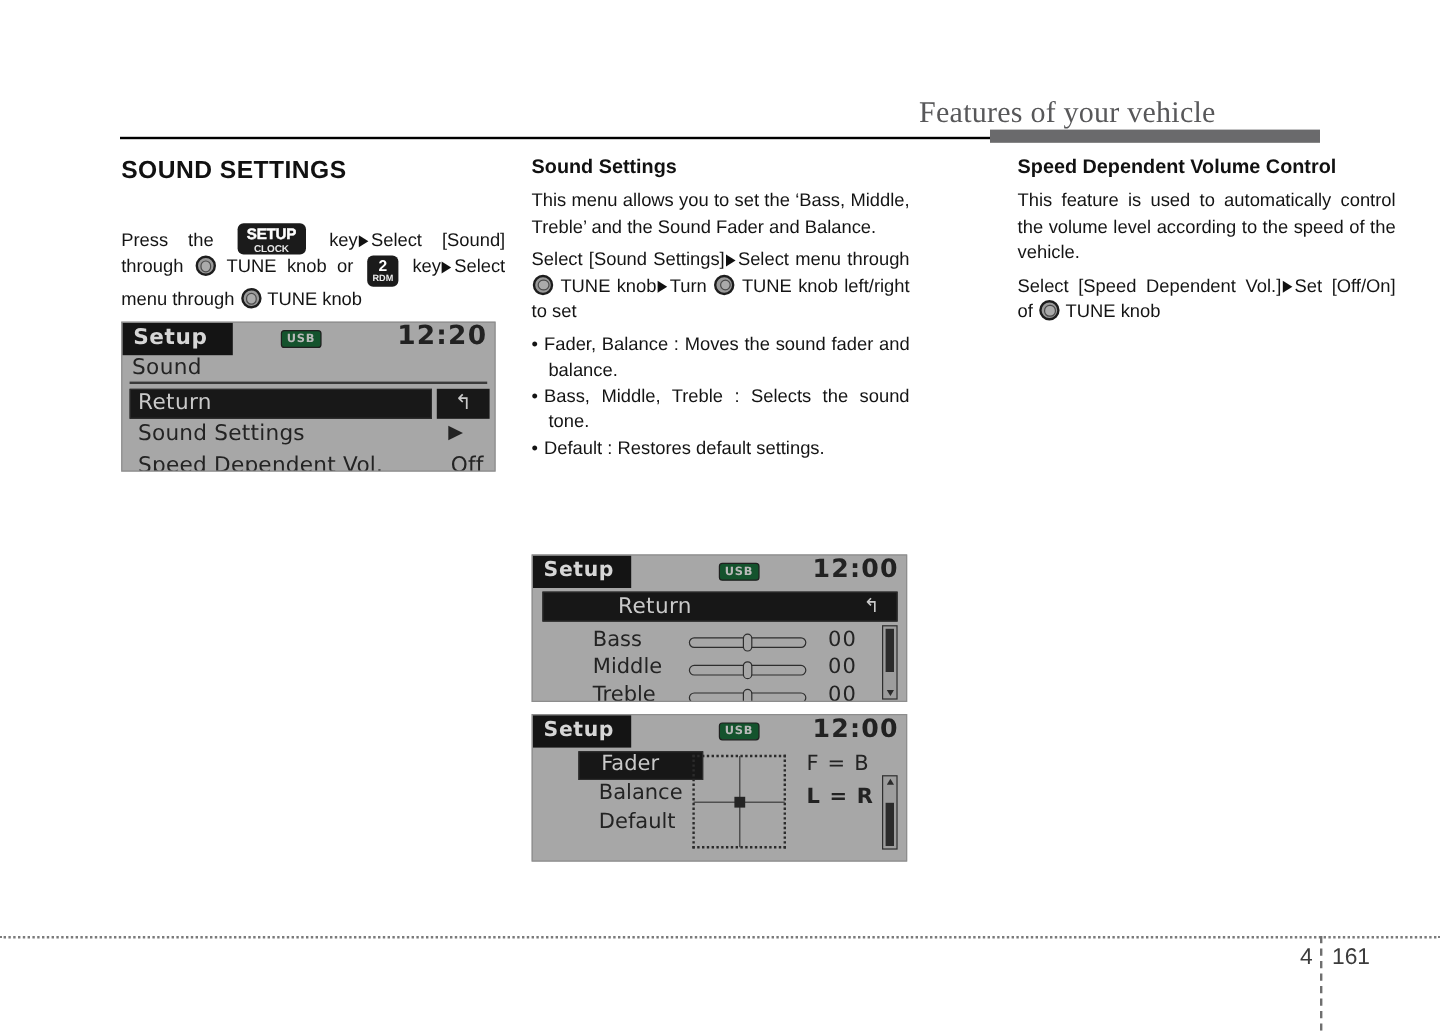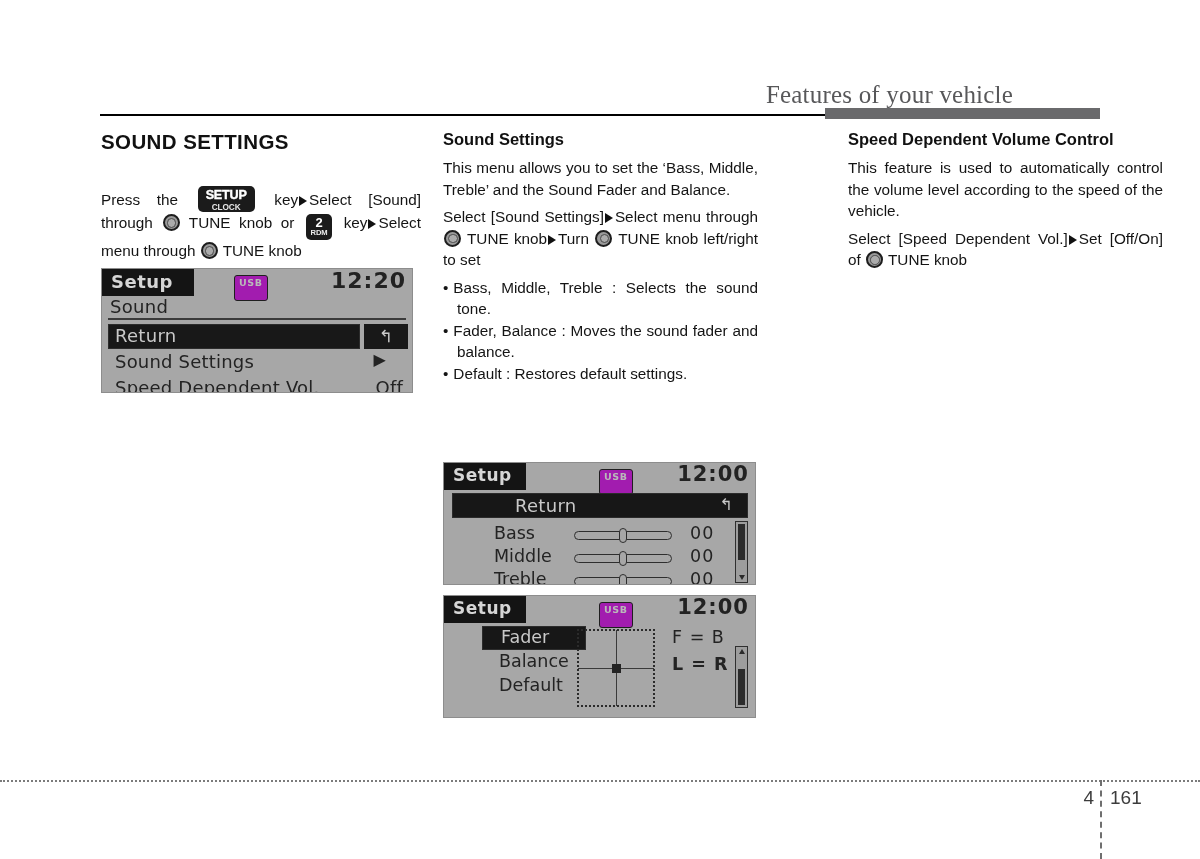--- a/index.html
+++ b/index.html
@@ -123,23 +123,23 @@
   .lcd-badge{
     position:absolute; left:0; top:0; height:27px;
     background:#141414; color:#d6d6d6;
     font-size:18px; font-weight:bold; letter-spacing:.5px;
     padding:2px 11px 0 9px;
     font-family:"DejaVu Sans", sans-serif;
   }
   .lcd-usb{
     position:absolute; top:6px;
     border:1.6px solid #1f1f1f; border-radius:3px;
-    background:#a21caf; color:#b9b9b9;
+    background:#14532d; color:#b9b9b9;
     font-size:9.5px; font-weight:bold; letter-spacing:.6px;
-    padding:1px 4px 12px 4px;
+    padding:1px 4px 1px 4px;
     line-height:11px;
   }
   .lcd-clock{
     position:absolute; right:6px; top:-1px;
     font-size:22px; font-weight:bold; letter-spacing:1px;
     color:#222;
   }
   .lcd-sub{
     position:relative; height:25px;
     font-size:18px; letter-spacing:.3px; padding-left:8px;
@@ -336,24 +336,24 @@
   <p class="body">
     <span>Select  [Sound  Settings]</span><span class="arrow-r"></span><span>Select  menu through</span>
     <span class="tune-knob"></span>
     <span>TUNE  knob</span><span class="arrow-r"></span><span>Turn</span>
     <span class="tune-knob"></span>
     <span>TUNE knob left/right to set</span>
   </p>
 
   <ul class="bullets">
     <li class="jt">
-      <span class="bullet-dot">•</span><span>Bass, Middle, Treble : Selects the sound tone.</span>
+      <span class="bullet-dot">•</span><span>Fader, Balance : Moves the sound fader and balance.</span>
     </li>
     <li class="jt">
-      <span class="bullet-dot">•</span><span>Fader, Balance : Moves the sound fader and balance.</span>
+      <span class="bullet-dot">•</span><span>Bass, Middle, Treble : Selects the sound tone.</span>
     </li>
     <li>
       <span class="bullet-dot">•</span><span>Default : Restores default settings.</span>
     </li>
   </ul>
 
   <div class="lcd" id="lcd2">
     <div class="lcd-top">
       <div class="lcd-badge">Setup</div>
       <div class="lcd-usb">USB</div>

